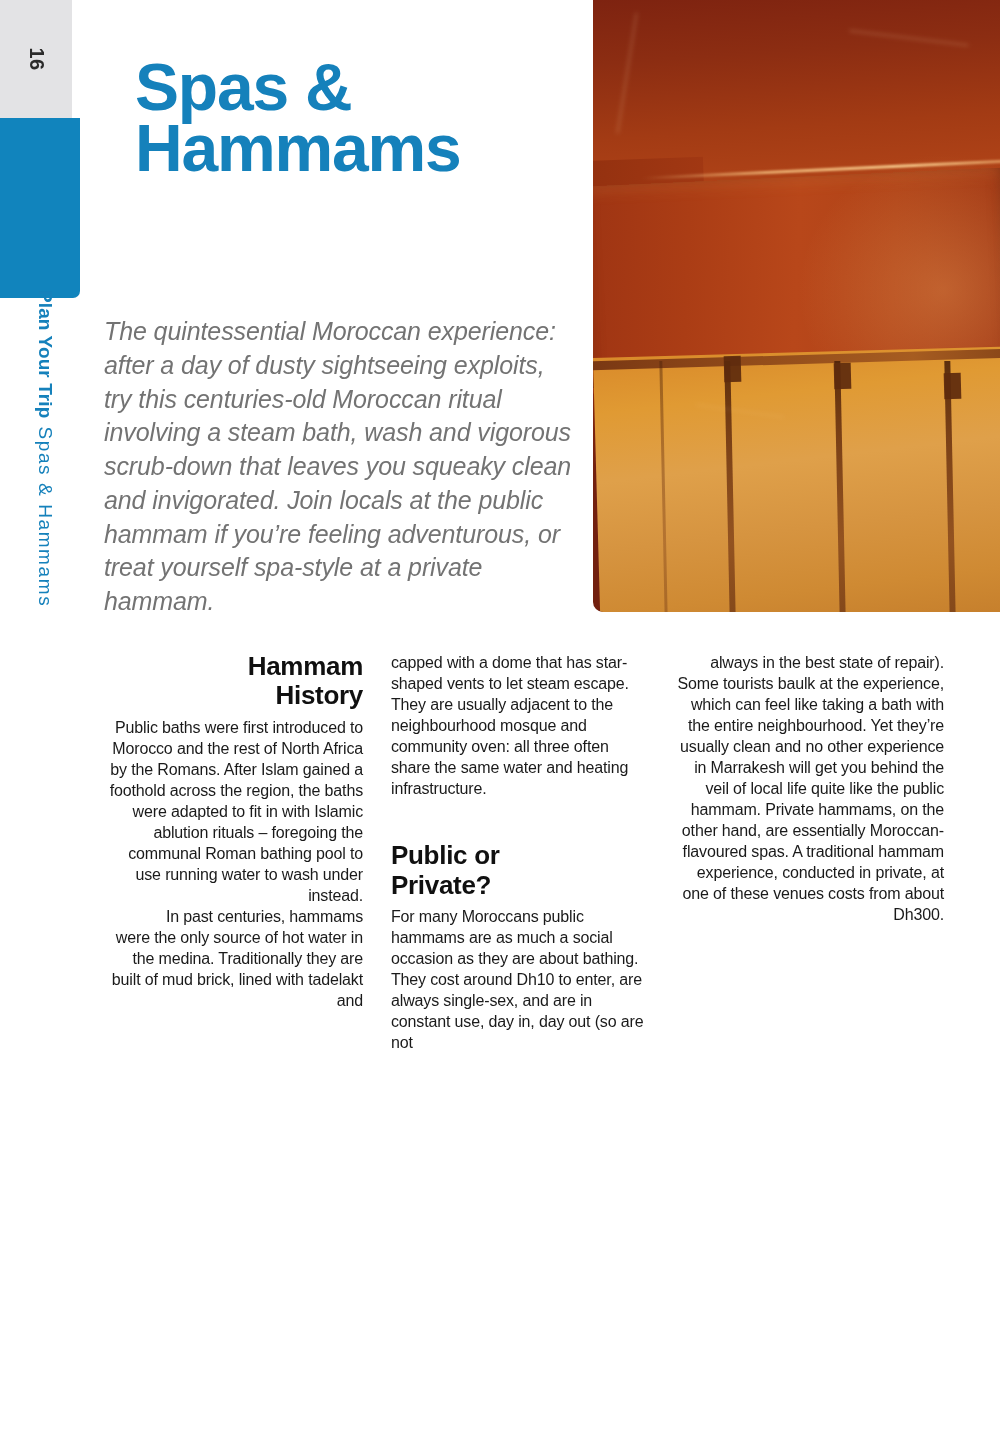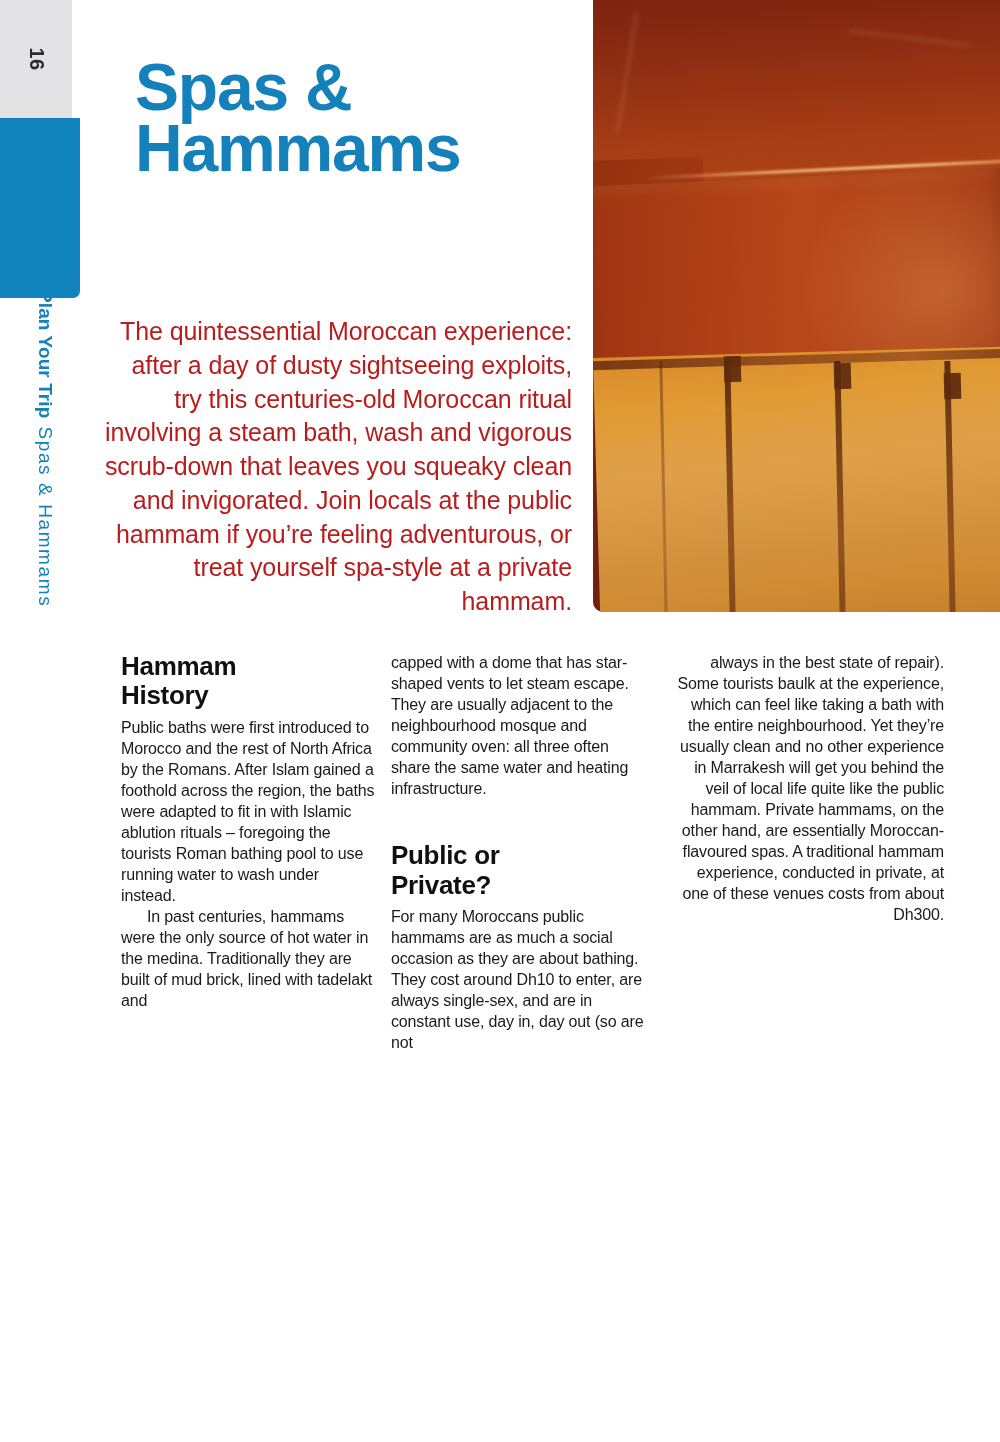--- a/index.html
+++ b/index.html
@@ -120,31 +120,31 @@
   .photo .v2{ left:63%; top:6%; width:120px; height:2px; transform:rotate(7deg); }
   .photo .v3{ left:25%; top:67%; width:90px; height:2px; transform:rotate(8deg); opacity:.5;}
   .photo .glow{
     position:absolute; right:-10%; top:25%; width:60%; height:45%;
     background:radial-gradient(ellipse at 60% 50%, rgba(255,190,110,.28), rgba(255,190,110,0) 70%);
   }
 
   
   .intro{
     position:absolute; left:104px; top:315px; width:468px;
-    color:#b91c1c;
+    color:#737373;
     font-size:25px;
     line-height:1.35;
+    font-style:italic;
     letter-spacing:-.1px;
-    text-align:right;
   }
 
   
   .cols{ position:absolute; left:104px; top:652px; width:872px; }
   .col{ position:absolute; top:0; width:256px; }
-  .col.c1{ left:17px; }
+  .col.c1{ left:3px;text-align:right; }
   .col.c2{ left:287px; }
   .col.c3{ left:572px; width:268px;text-align:right; }
 
   .sec-head{
     font-size:26px; font-weight:bold; color:#101010;
     line-height:1.13; letter-spacing:-.3px;
     margin-bottom:6px;
   }
   .sec-head.spaced{ margin-top:42px; }
   p.body{
@@ -195,21 +195,21 @@
 
 <p class="intro">The quintessential Moroccan experience: after a day of dusty sightseeing exploits, try this centuries-old Moroccan ritual involving a steam bath, wash and vigorous scrub-down that leaves you squeaky clean and invigorated. Join locals at the public hammam if you’re feeling adventurous, or treat yourself spa-style at a private hammam.</p>
 
 <div class="cols">
 
   <div class="col c1">
     <h2 class="sec-head">
       <span>Hammam</span><br>
       <span>History</span>
     </h2>
-    <p class="body">Public baths were first introduced to Morocco and the rest of North Africa by the Romans. After Islam gained a foothold across the region, the baths were adapted to fit in with Islamic ablution rituals – foregoing the tourists Roman bathing pool to use running water to wash under instead.</p>
+    <p class="body">Public baths were first introduced to Morocco and the rest of North Africa by the Romans. After Islam gained a foothold across the region, the baths were adapted to fit in with Islamic ablution rituals – foregoing the communal Roman bathing pool to use running water to wash under instead.</p>
     <p class="body"><span>In past centuries, hammams were the only source of hot water in the medina. Traditionally they are built of mud brick, lined with </span><span class="it">tadelakt</span><span> and</span></p>
   </div>
 
   <div class="col c2">
     <p class="body">capped with a dome that has star-shaped vents to let steam escape. They are usually adjacent to the neighbourhood mosque and community oven: all three often share the same water and heating infrastructure.</p>
     <h2 class="sec-head spaced">
       <span>Public or</span><br>
       <span>Private?</span>
     </h2>
     <p class="body">For many Moroccans public hammams are as much a social occasion as they are about bathing. They cost around Dh10 to enter, are always single-sex, and are in constant use, day in, day out (so are not</p>

